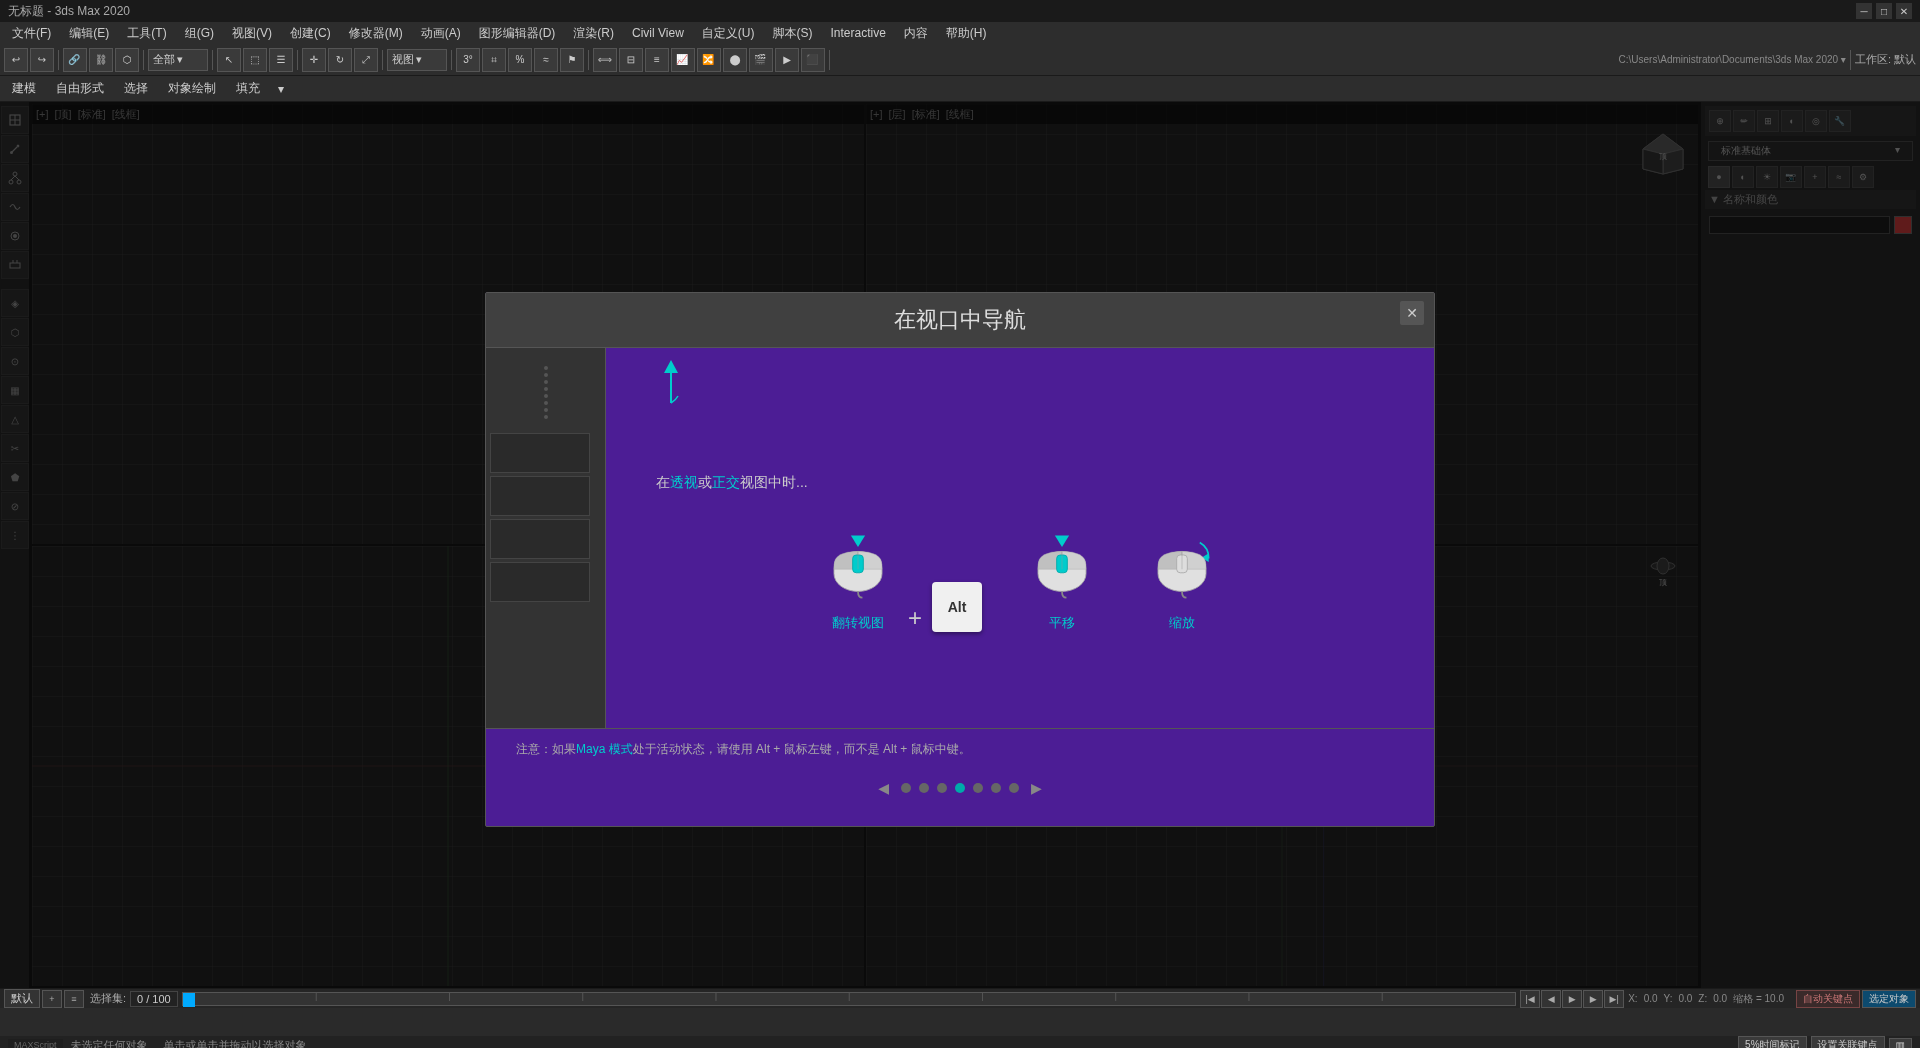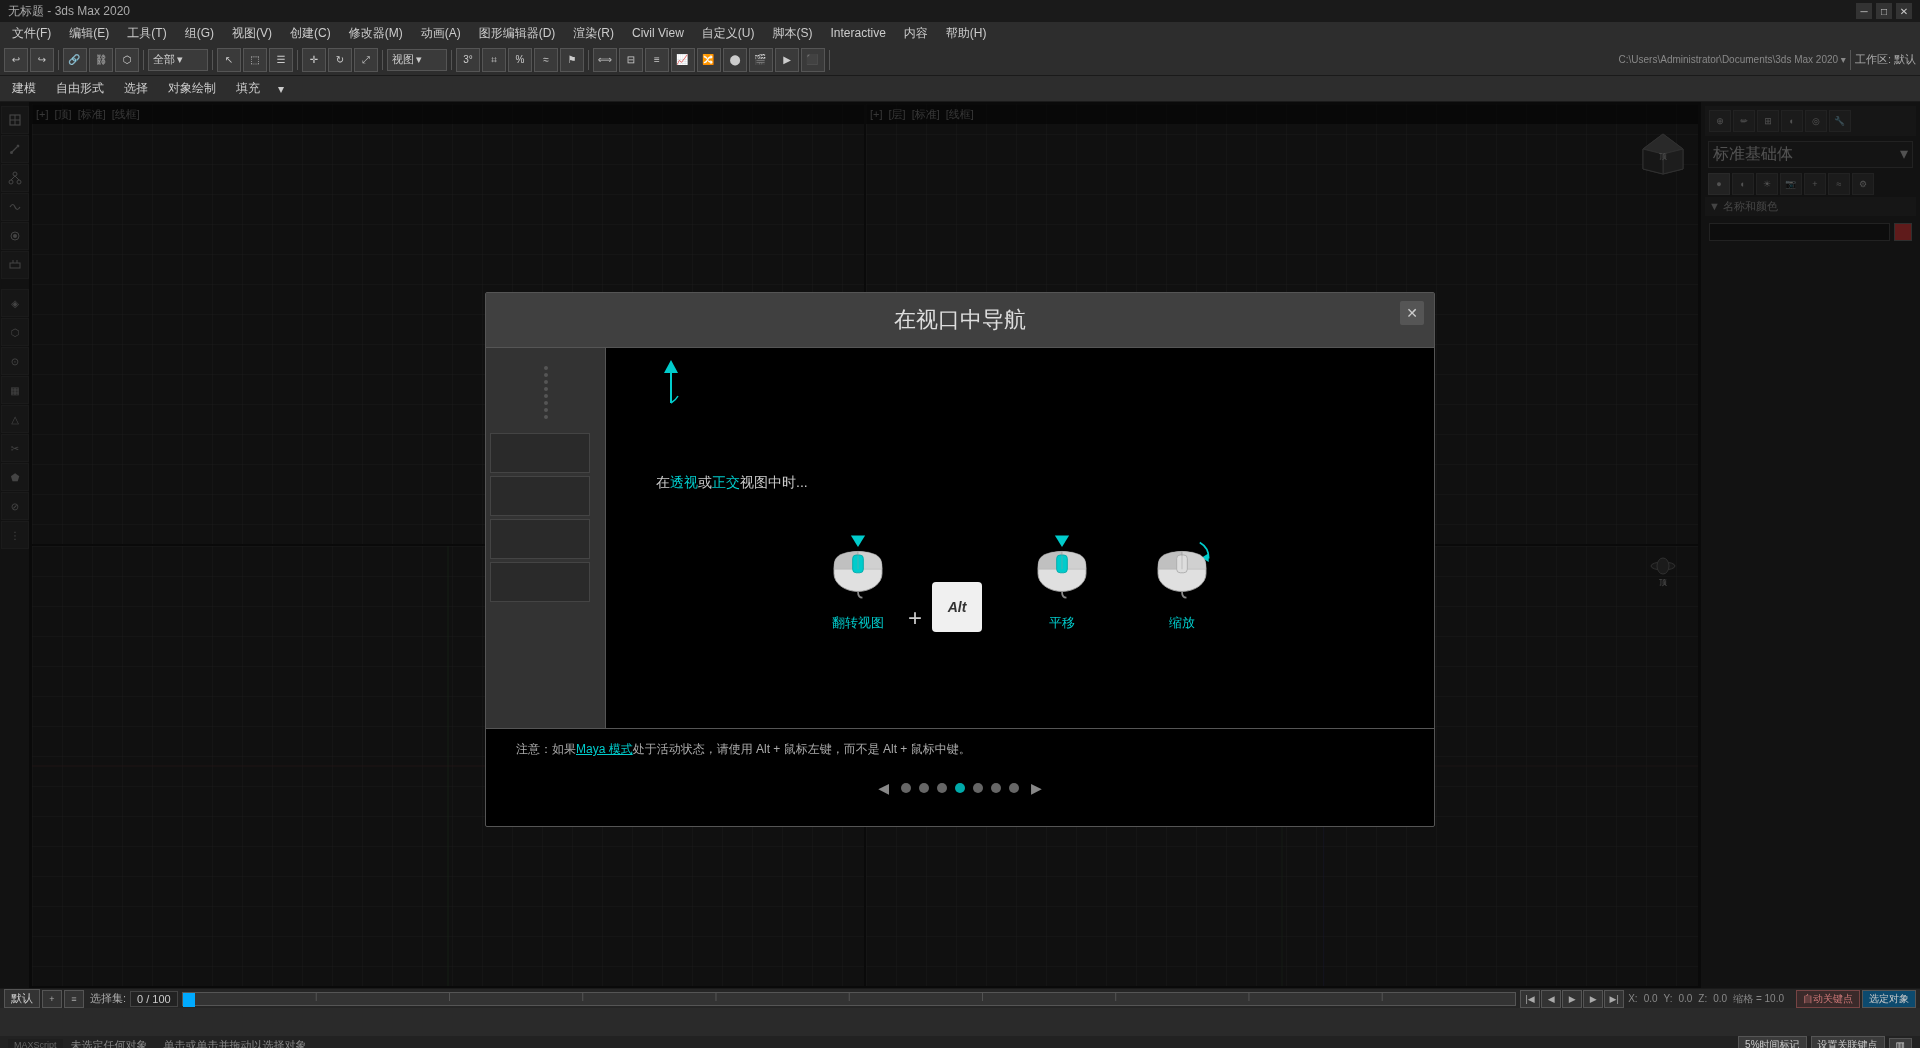--- a/index.html
+++ b/index.html
@@ -259,21 +259,21 @@
       right: 0;
       bottom: 60px;
       background: rgba(0,0,0,0.6);
       display: flex;
       align-items: center;
       justify-content: center;
       z-index: 200;
     }
     #modal {
       width: 950px;
-      background: #000000;
+      background: #4c1d95;
       border: 1px solid #555;
       border-radius: 2px;
       position: relative;
       padding-bottom: 20px;
       margin-top: 29px;
     }
     #modal-header {
       background: #404040;
       padding: 12px 20px;
       display: flex;
@@ -364,42 +364,40 @@
       height: 50px;
       background: #f0f0f0;
       border-radius: 4px;
       display: flex;
       align-items: center;
       justify-content: center;
       font-size: 14px;
       color: #333;
       font-weight: bold;
       box-shadow: 0 2px 4px rgba(0,0,0,0.4);
-      font-style: italic;
     }
     .plus-sign {
       font-size: 24px;
       color: #ccc;
       margin-top: 10px;
     }
     .demo-group {
       display: flex;
       align-items: flex-end;
       gap: 10px;
     }
 
     #modal-note {
       padding: 12px 30px;
       font-size: 12px;
       color: #aaa;
       border-top: 1px solid #555;
     }
     #modal-note .link-text {
       color: #0cc;
-      text-decoration: underline;
       cursor: pointer;
     }
 
     #modal-pagination {
       display: flex;
       align-items: center;
       justify-content: center;
       padding: 10px;
       gap: 8px;
     }
@@ -765,21 +763,21 @@
     <div class="right-icon-bar">
       <div class="right-icon">⊕</div>
       <div class="right-icon">✏</div>
       <div class="right-icon">⊞</div>
       <div class="right-icon">◐</div>
       <div class="right-icon">◎</div>
       <div class="right-icon">🔧</div>
     </div>
 
     <div style="display:flex;gap:2px;padding:3px;">
-      <div style="flex:1;background:#333;border:1px solid #555;padding:2px 4px;font-size:16px;color:#ccc;display:flex;justify-content:space-between;cursor:pointer;">
+      <div style="flex:1;background:#333;border:1px solid #555;padding:2px 12px;font-size:10px;color:#ccc;display:flex;justify-content:space-between;cursor:pointer;">
         <span>标准基础体</span>
         <span>▾</span>
       </div>
     </div>
 
     <div style="display:flex;gap:2px;padding:2px 3px;background:#2d2d2d;">
       <div class="right-icon" style="background:#555;border-color:#666;">●</div>
       <div class="right-icon">◐</div>
       <div class="right-icon">☀</div>
       <div class="right-icon">📷</div>

